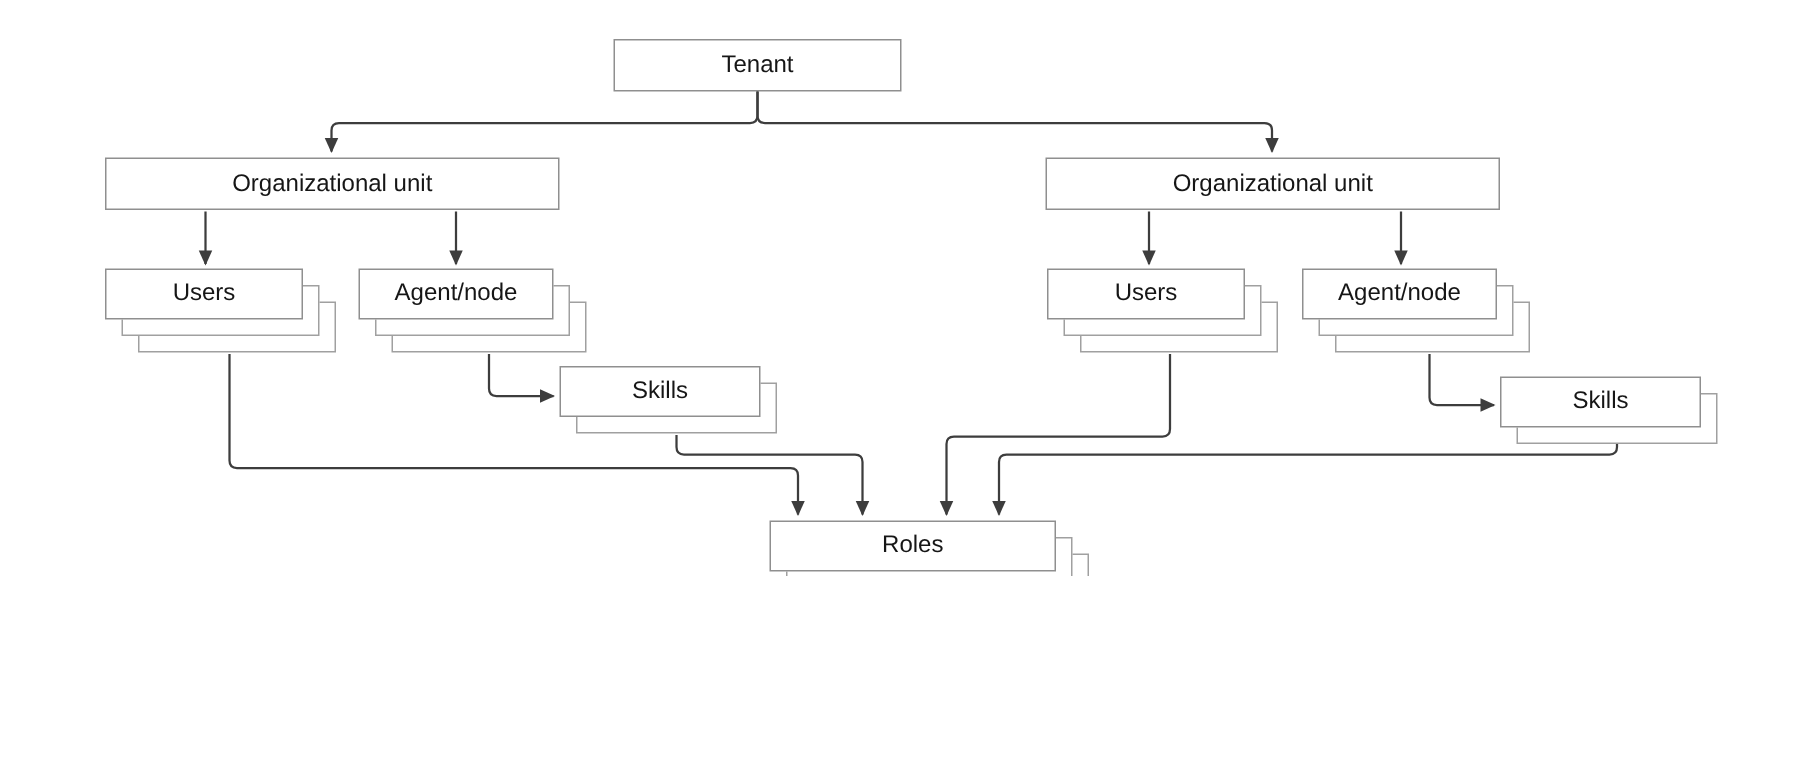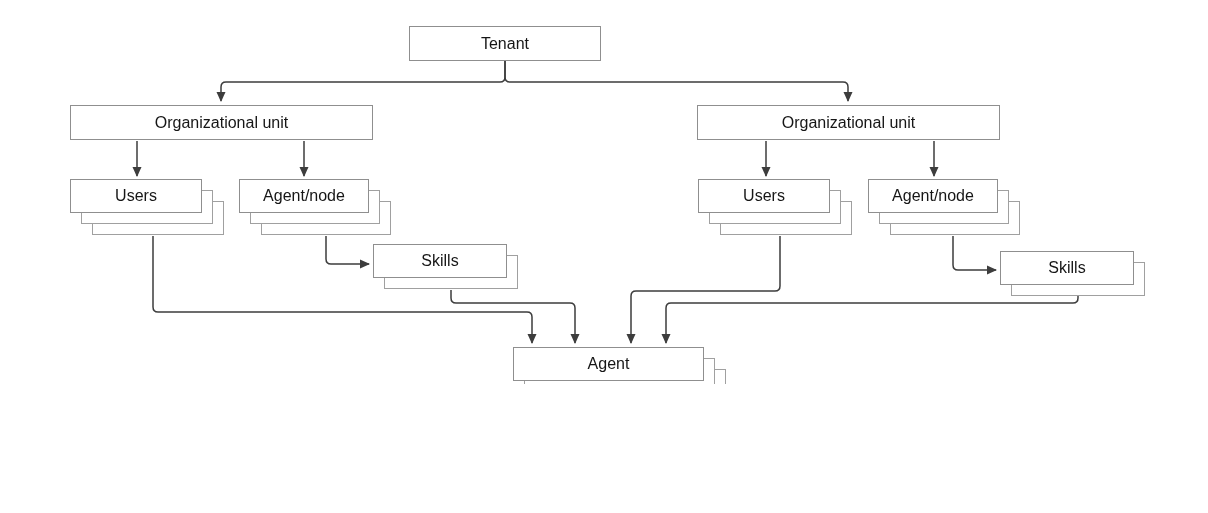--- a/index.html
+++ b/index.html
@@ -115,18 +115,18 @@
     <div class="copy c1"></div>
     <div class="face">
       <span>Skills</span>
     </div>
   </div>
 
   <div class="node" id="roles">
     <div class="copy c2"></div>
     <div class="copy c1"></div>
     <div class="face">
-      <span>Agent</span>
+      <span>Roles</span>
     </div>
   </div>
 
 
 </div>
 
 </body></html>

